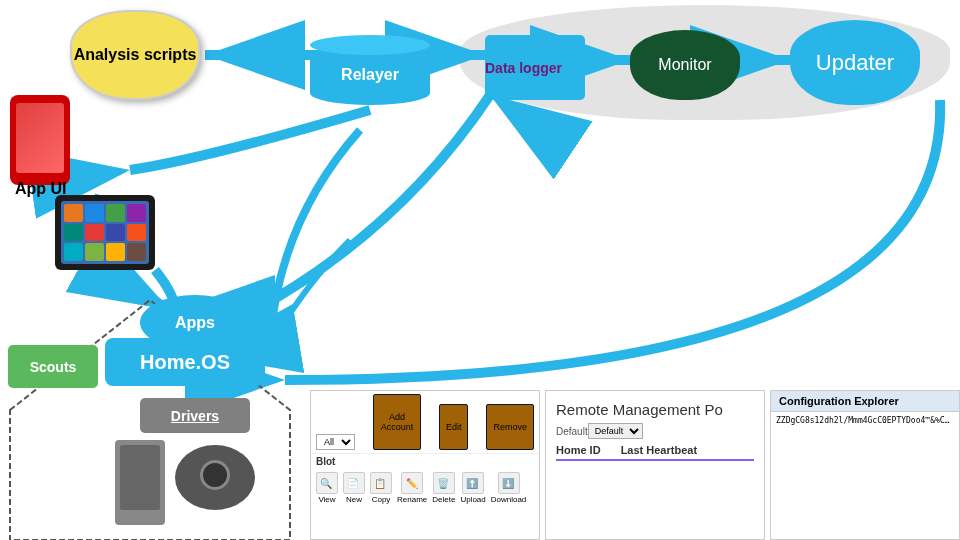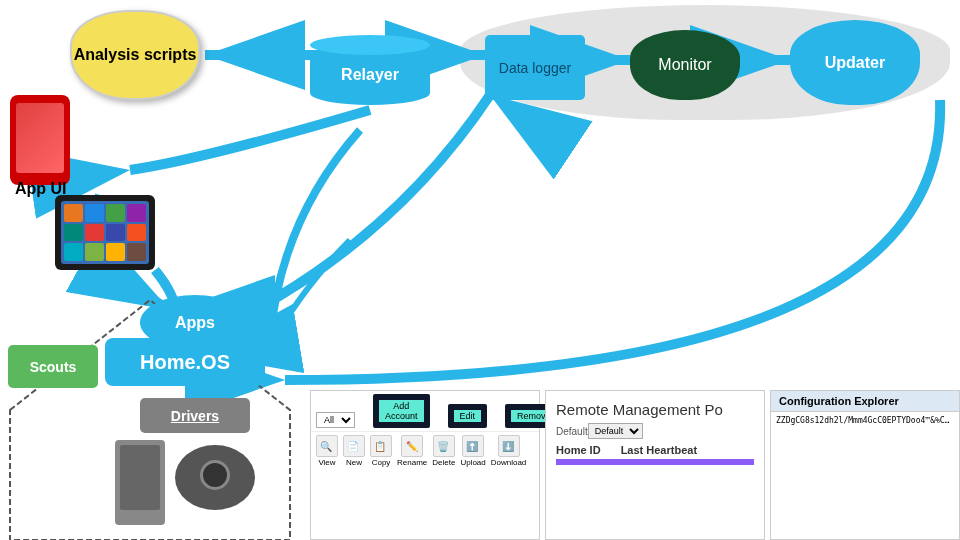--- a/index.html
+++ b/index.html
@@ -76,25 +76,25 @@
 
     
     #data-logger {
       left: 485px;
       top: 35px;
       width: 100px;
       height: 65px;
       background: #29b5e8;
       display: flex;
       align-items: center;
-      justify-content: center;
+      justify-content: flex-start;
       text-align: center;
-      font-weight: normal;
+      font-weight: bold;
       font-size: 14px;
-      color: #0c4a6e;
+      color: #701a75;
       position: absolute;
       border-radius: 5px;
     }
 
     
     #monitor {
       left: 630px;
       top: 30px;
       width: 110px;
       height: 70px;
@@ -112,22 +112,22 @@
     #updater {
       left: 790px;
       top: 20px;
       width: 130px;
       height: 85px;
       background: #29b5e8;
       border-radius: 50% 50% 45% 45% / 40% 40% 50% 50%;
       display: flex;
       align-items: center;
       justify-content: center;
-      font-weight: bold;
-      font-size: 16px;
+      font-weight: normal;
+      font-size: 22px;
       color: white;
     }
 
     
     #cloud-group {
       position: absolute;
       left: 460px;
       top: 5px;
       width: 490px;
       height: 115px;
@@ -336,24 +336,24 @@
       border-bottom: 1px solid #ccc;
     }
     .azure-toolbar {
       display: flex;
       padding: 3px 5px;
       gap: 18px;
       align-items: flex-end;
       border-bottom: 1px solid #eee;
     }
     .azure-btn {
-      padding: 1px 6px;
+      padding: 17px 6px;
       font-size: 9px;
-      background: #5eead4;
-      border: 6px solid #0f172a;
+      background: #a16207;
+      border: 1px solid #0f172a;
       border-radius: 2px;
     }
     .azure-dropdown {
       background: white;
       border: 1px solid #aaa;
       font-size: 9px;
       padding: 1px 3px;
     }
     .azure-section-title {
       font-size: 10px;
@@ -418,21 +418,21 @@
       font-size: 9px;
       padding: 1px 2px;
       border: 1px solid #aaa;
     }
     .hubs-col-headers {
       display: flex;
       gap: 20px;
       font-size: 11px;
       font-weight: bold;
       color: #333;
-      border-bottom: 6px solid #8b5cf6;
+      border-bottom: 2px solid #8b5cf6;
       padding-bottom: 3px;
     }
 
     #config-panel {
       position: absolute;
       left: 770px;
       top: 390px;
       width: 190px;
       height: 150px;
       background: white;
@@ -587,20 +587,23 @@
 
 <div id="azure-panel">
   <div class="azure-toolbar">
     <select class="azure-dropdown">
       <option>All</option>
     </select>
     <button class="azure-btn">Add Account</button>
     <button class="azure-btn">Edit</button>
     <button class="azure-btn">Remove</button>
   </div>
+  <div class="azure-section-title">
+    <span>Blot</span>
+  </div>
   <div class="azure-icon-row">
     <div class="azure-icon-item">
       <div class="azure-icon-box">🔍</div>
       <span>View</span>
     </div>
     <div class="azure-icon-item">
       <div class="azure-icon-box">📄</div>
       <span>New</span>
     </div>
     <div class="azure-icon-item">

